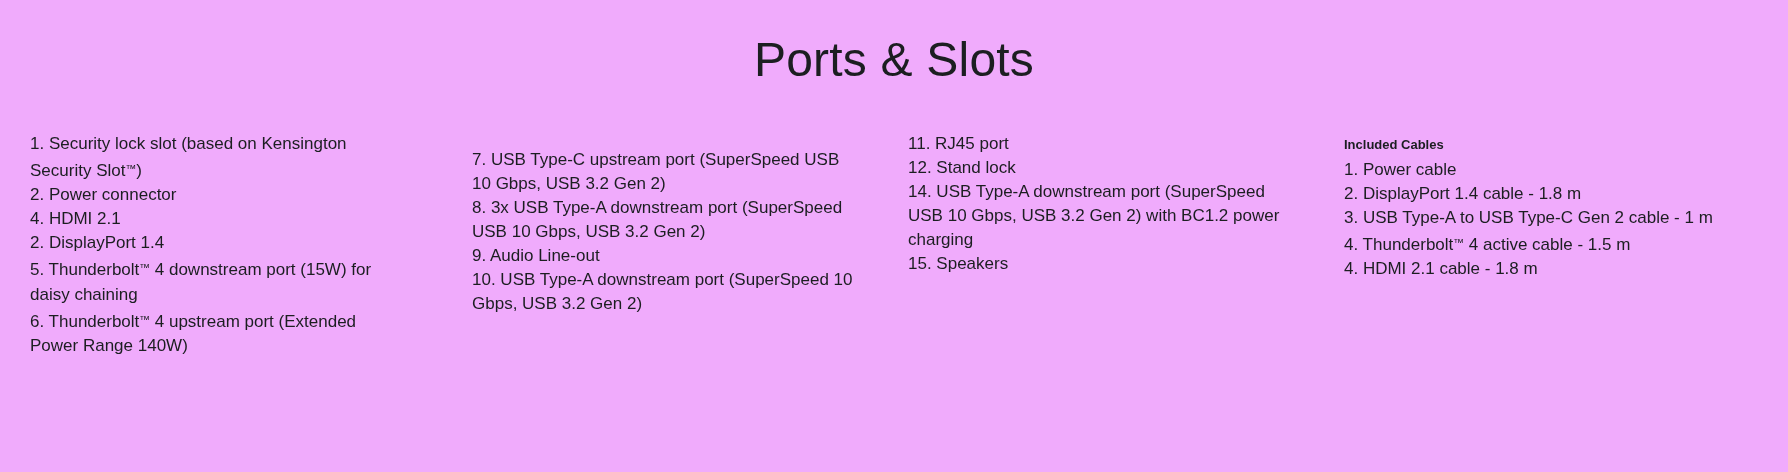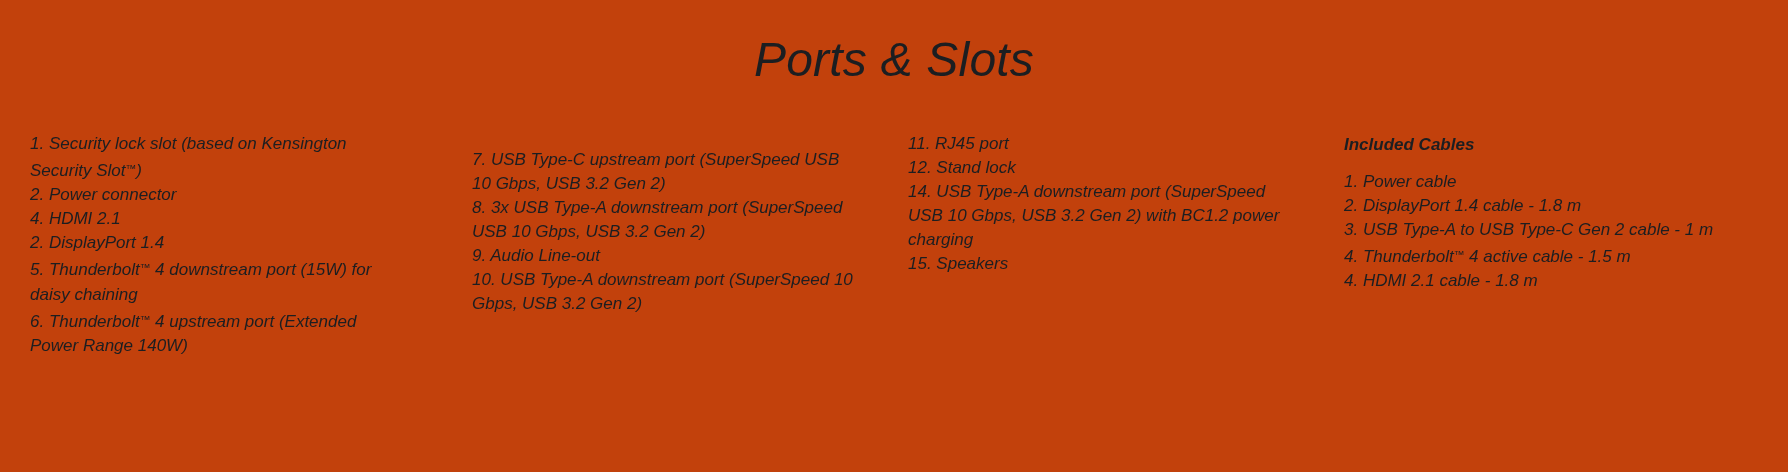--- a/index.html
+++ b/index.html
@@ -14,22 +14,21 @@
   body {
     font-family: "Liberation Sans", sans-serif;
     color: #1c1e21;
     -webkit-font-smoothing: antialiased;
   }
 
   .page {
     position: relative;
     width: 1788px;
     height: 472px;
-    background: #c2410c;
-    font-style: italic;
+    background: #f0abfc;
   }
 
   .page-title {
     text-align: center;
     font-size: 48px;
     font-weight: 400;
     line-height: 1;
     color: #1c1e21;
     letter-spacing: 0.2px;
     padding-top: 36px;
@@ -49,25 +48,25 @@
     max-width: 25%;
     padding-right: 28px;
   }
 
   .col-1 { padding-right: 60px; }
   .col-2 { padding-left: 10px; padding-right: 38px; margin-top: 16px; }
   .col-3 { padding-left: 14px; padding-right: 22px; }
   .col-4 { padding-left: 18px; padding-right: 6px; }
 
   .col-heading {
-    font-size: 17px;
+    font-size: 13px;
     font-weight: 700;
     line-height: 26px;
     color: #1c1e21;
-    margin-bottom: 12px;
+    margin-bottom: 0px;
   }
 
   .spec-list {
     list-style: none;
   }
 
   .spec-item {
     font-size: 17px;
     font-weight: 400;
     line-height: 24px;

